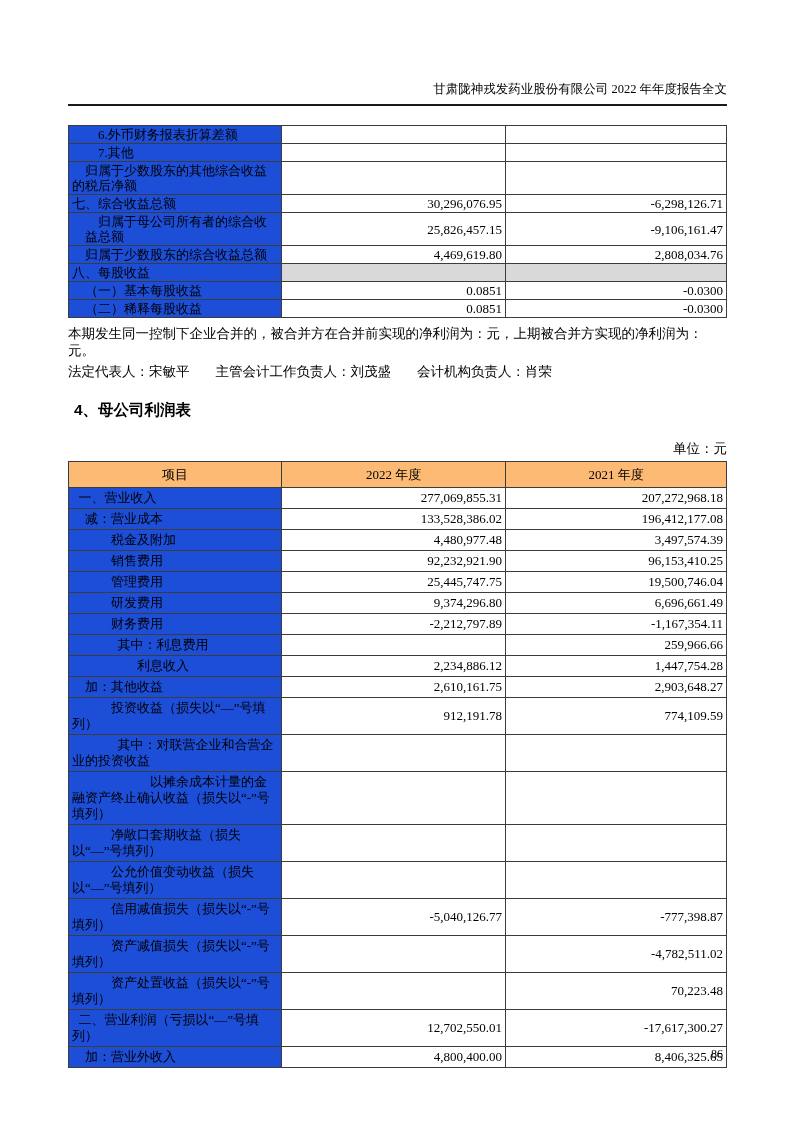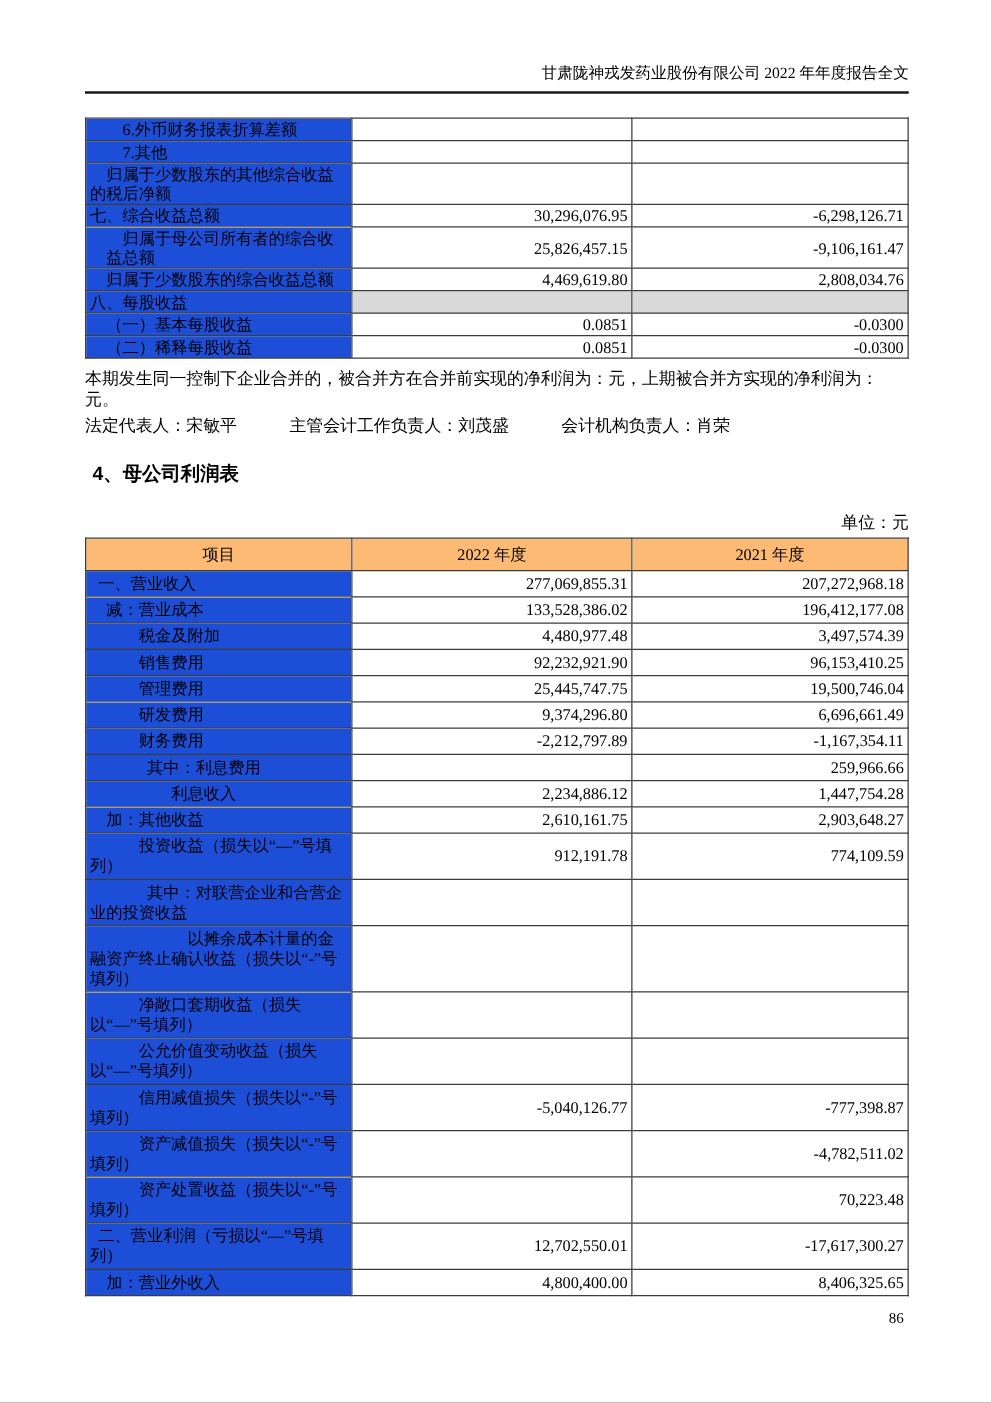--- a/index.html
+++ b/index.html
@@ -4,41 +4,41 @@
 <style>
   html,body{margin:0;padding:0;background:#888;}
   .page{
     width:793px;height:1122px;position:relative;background:#ffffff;
     font-family:"Liberation Serif","DejaVu Serif",serif;color:#000;
     margin:0 auto;overflow:hidden;box-sizing:border-box;
   }
   .content{position:absolute;left:68px;top:0;width:659px;}
   .doc-header{
     padding-top:50px;text-align:right;font-size:12.5px;line-height:16px;
-    border-bottom:2px solid #1a1a1a;padding-bottom:7px;
+    border-bottom:2px solid #1a1a1a;padding-bottom:7px;margin-top:31px;
   }
   table.fin{border-collapse:collapse;width:100%;table-layout:fixed;}
   table.fin td,table.fin th{
     border:1px solid #3c3c3c;font-size:13px;vertical-align:middle;
     word-break:break-all;overflow:hidden;
   }
   #table1{margin-top:19px;}
   #table1 td{line-height:15px;padding:1px 3px;}
   #table2{margin-top:4px;}
   #table2 td{line-height:16px;padding:2px 3px;}
   #table2 th{
     background:#fdba74;font-weight:normal;text-align:center;
     font-size:13px;line-height:17px;padding:4px 3px;
   }
   td.lbl{background:#1d4ed8;text-align:left;}
   td.val{text-align:right;padding-right:6px;background:#ffffff;}
   td.val.gray{background:#d9d9d9;}
   td.val:empty::before{content:"\00a0";}
   .note{font-size:13.5px;line-height:17px;margin:7px 0 0 0;}
-  .signatories{font-size:13.5px;line-height:17px;margin:4px 0 0 0;display:flex;gap:42px;}
+  .signatories{font-size:13.5px;line-height:17px;margin:4px 0 0 0;display:flex;gap:26px;}
   .section-title{font-size:15.5px;font-weight:bold;margin:20px 0 0 6px;
     font-family:"Liberation Sans","DejaVu Sans",sans-serif;}
   .unit-line{text-align:right;font-size:13.5px;margin:20px 0 0 0;line-height:16px;}
   .page-number{position:absolute;right:70px;bottom:60px;font-size:12px;}
 </style>
 </head>
 <body>
 
 <div class="page">
   <div class="content">

